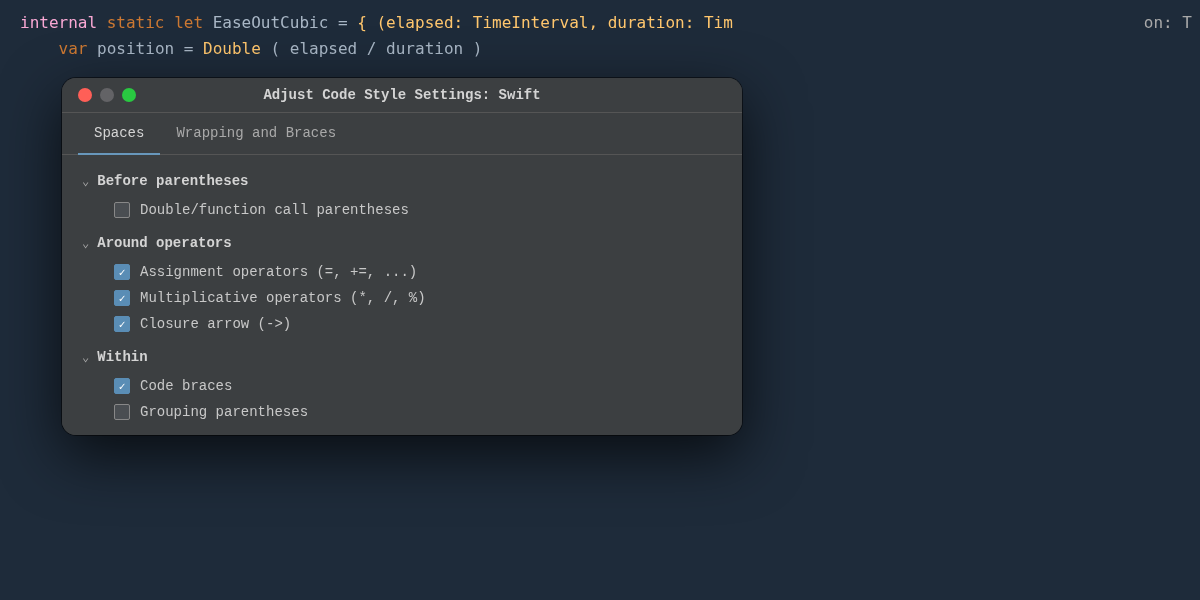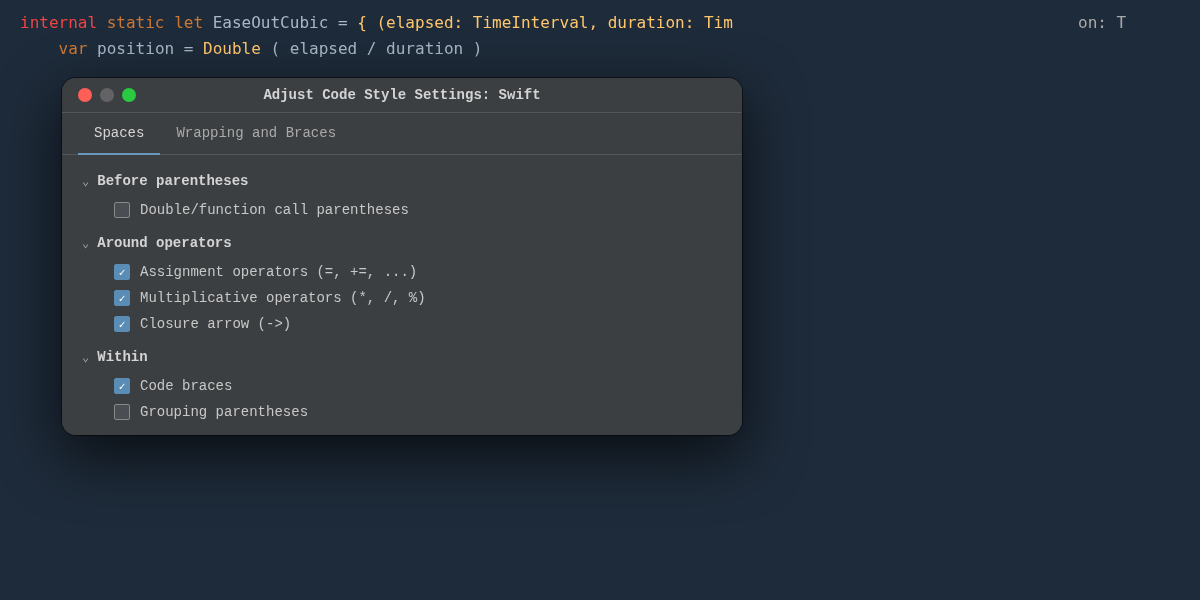--- a/index.html
+++ b/index.html
@@ -22,21 +22,21 @@
       font-family: 'Menlo', 'Monaco', monospace;
       font-size: 16px;
       padding: 10px 20px;
       line-height: 1.6;
     }
 
     .code-line {
       white-space: nowrap;
     }
 
-    .kw-internal { color: #ef4444; }
+    .kw-internal { color: #f9a8d4; }
     .kw-static { color: #cc7832; }
     .kw-let { color: #cc7832; }
     .kw-var { color: #cc7832; }
     .identifier { color: #a9b7c6; }
     .fn-name { color: #ffc66d; }
     .punctuation { color: #a9b7c6; }
     .brace-orange { color: #ffc66d; }
     .paren-color { color: #ffc66d; }
 
     
@@ -210,21 +210,21 @@
   <div class="code-line">
     <span class="kw-var">&nbsp;&nbsp;&nbsp;&nbsp;var</span>
     <span class="identifier"> position = </span>
     <span class="fn-name">Double</span>
     <span class="punctuation">(</span>
     <span class="identifier">elapsed / duration</span>
     <span class="punctuation">)</span>
   </div>
 </div>
 
-<div style="position:absolute;top:0;right:0;width:130px;height:592px;font-family:'Menlo','Monaco',monospace;font-size:16px;padding:10px 8px;color:#9876aa;line-height:1.6;pointer-events:none;">
+<div style="position:absolute;top:0;right:0;width:130px;height:592px;font-family:'Menlo','Monaco',monospace;font-size:16px;padding:10px 8px;color:#9876aa;line-height:1.6;pointer-events:none;text-align:right;">
   <div style="color:#a9a9a9;">on: T</div>
 </div>
 
 <div class="dialog-container">
 
   <div class="title-bar">
     <div class="window-controls">
       <button class="btn-close"></button>
       <button class="btn-minimize"></button>
       <button class="btn-maximize"></button>

